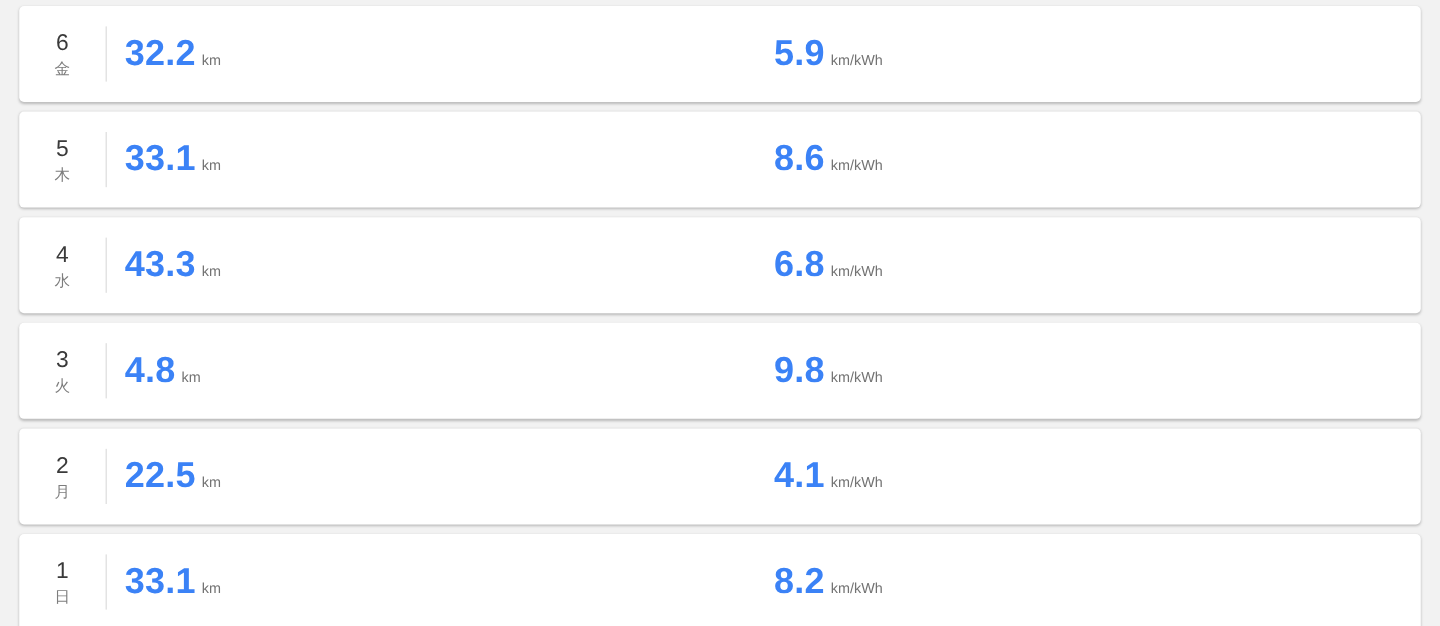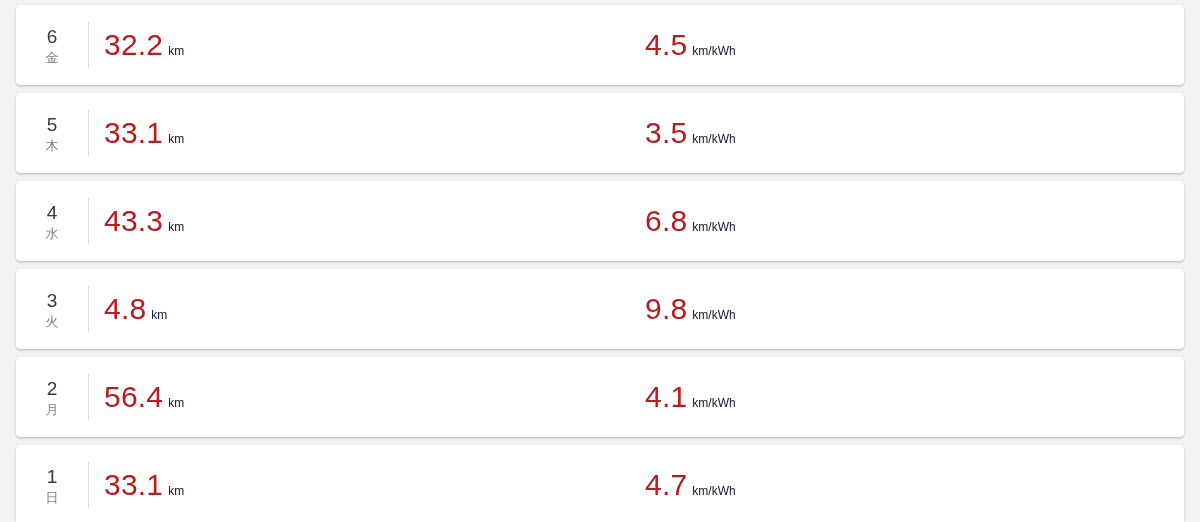--- a/index.html
+++ b/index.html
@@ -77,67 +77,67 @@
     align-items: baseline;
     position: absolute;
   }
 
   .metric-distance { left: 15px; }
   .metric-efficiency { left: 556px; }
 
   .metric-value {
     font-size: 30px;
     line-height: 34px;
-    color: #b91c1c;
-    font-weight: 400;
+    color: #3b82f6;
+    font-weight: 700;
     letter-spacing: 0.2px;
   }
 
   .metric-unit {
     font-size: 12px;
     line-height: 14px;
-    color: #0f172a;
+    color: #737373;
     font-weight: 400;
     margin-left: 5px;
   }
 </style>
 </head>
 <body>
 
 <div id="list">
     <div class="row-card">
       <div class="date-cell">
         <span class="date-day">6</span>
         <span class="date-weekday">金</span>
       </div>
       <div class="divider"></div>
       <div class="metrics">
         <div class="metric metric-distance">
           <span class="metric-value">32.2</span>
           <span class="metric-unit">km</span>
         </div>
         <div class="metric metric-efficiency">
-          <span class="metric-value">4.5</span>
+          <span class="metric-value">5.9</span>
           <span class="metric-unit">km/kWh</span>
         </div>
       </div>
     </div>
     <div class="row-card">
       <div class="date-cell">
         <span class="date-day">5</span>
         <span class="date-weekday">木</span>
       </div>
       <div class="divider"></div>
       <div class="metrics">
         <div class="metric metric-distance">
           <span class="metric-value">33.1</span>
           <span class="metric-unit">km</span>
         </div>
         <div class="metric metric-efficiency">
-          <span class="metric-value">3.5</span>
+          <span class="metric-value">8.6</span>
           <span class="metric-unit">km/kWh</span>
         </div>
       </div>
     </div>
     <div class="row-card">
       <div class="date-cell">
         <span class="date-day">4</span>
         <span class="date-weekday">水</span>
       </div>
       <div class="divider"></div>
@@ -170,39 +170,39 @@
       </div>
     </div>
     <div class="row-card">
       <div class="date-cell">
         <span class="date-day">2</span>
         <span class="date-weekday">月</span>
       </div>
       <div class="divider"></div>
       <div class="metrics">
         <div class="metric metric-distance">
-          <span class="metric-value">56.4</span>
+          <span class="metric-value">22.5</span>
           <span class="metric-unit">km</span>
         </div>
         <div class="metric metric-efficiency">
           <span class="metric-value">4.1</span>
           <span class="metric-unit">km/kWh</span>
         </div>
       </div>
     </div>
     <div class="row-card">
       <div class="date-cell">
         <span class="date-day">1</span>
         <span class="date-weekday">日</span>
       </div>
       <div class="divider"></div>
       <div class="metrics">
         <div class="metric metric-distance">
           <span class="metric-value">33.1</span>
           <span class="metric-unit">km</span>
         </div>
         <div class="metric metric-efficiency">
-          <span class="metric-value">4.7</span>
+          <span class="metric-value">8.2</span>
           <span class="metric-unit">km/kWh</span>
         </div>
       </div>
     </div>
   </div>
 
 </body></html>

